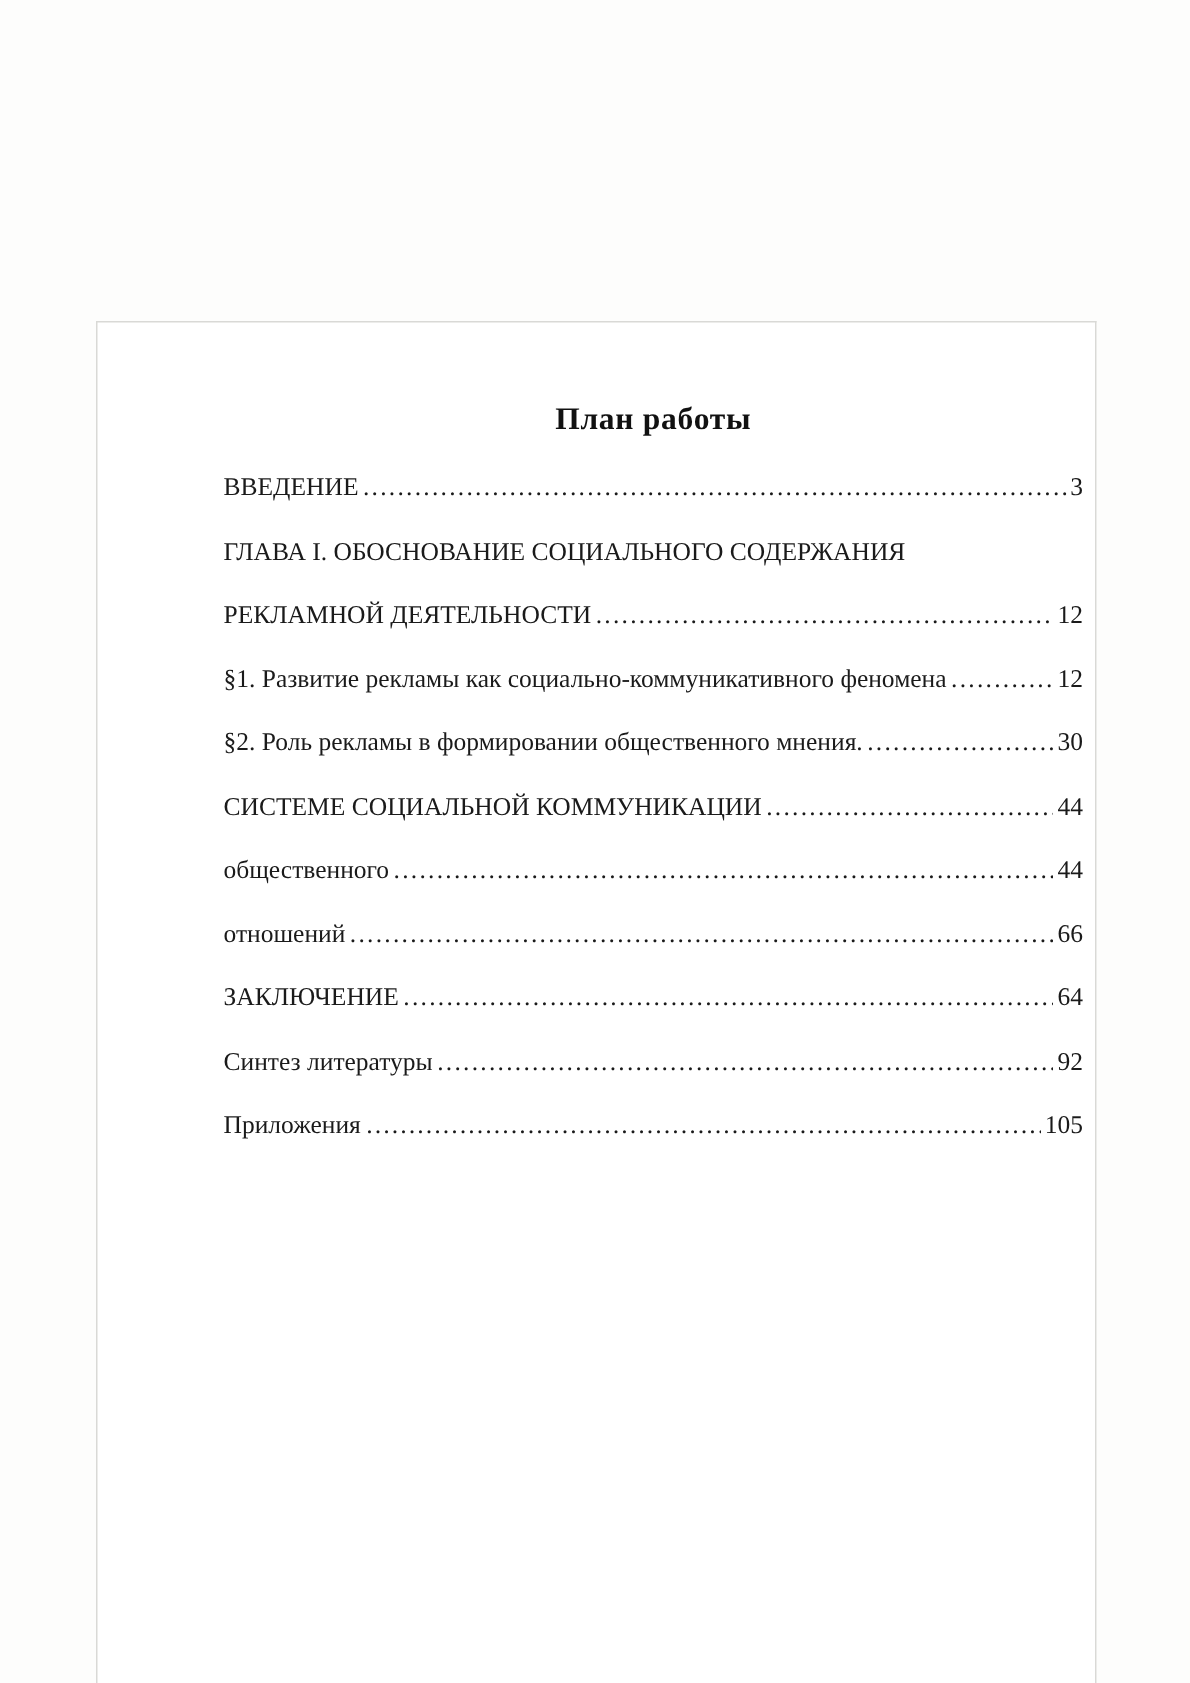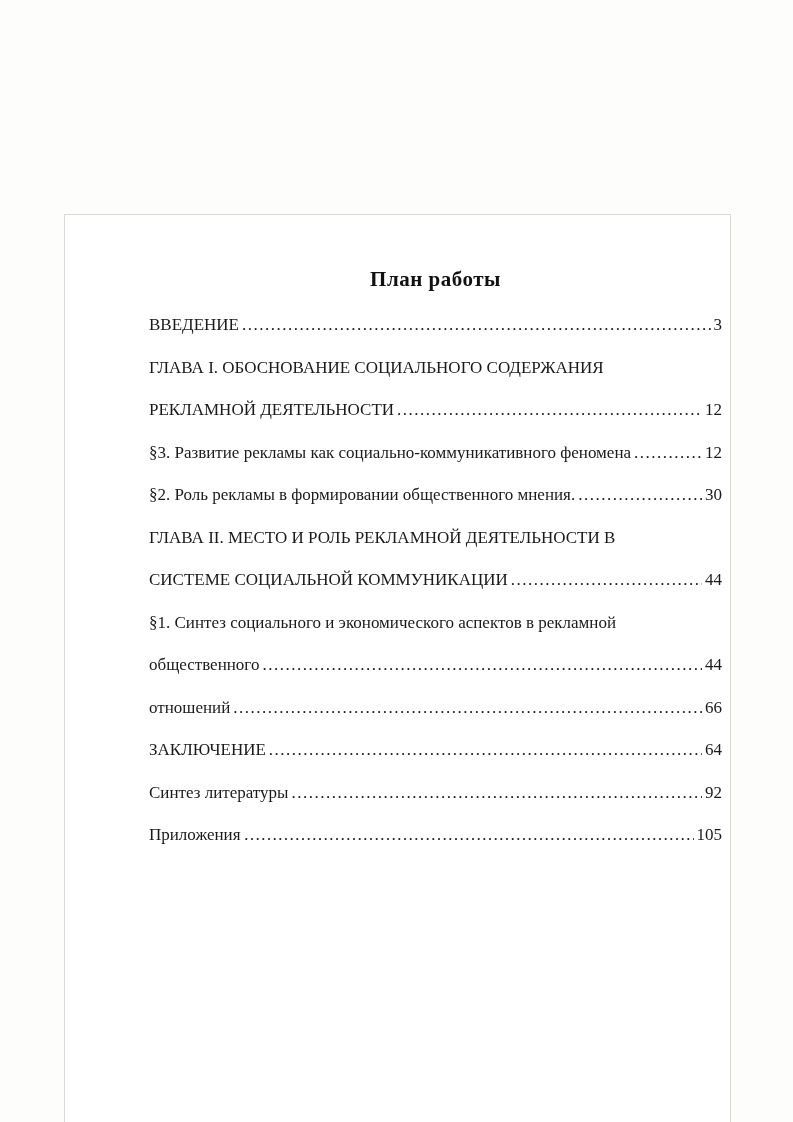--- a/index.html
+++ b/index.html
@@ -94,41 +94,33 @@
           <div class="toc-line">
     <span class="toc-text">ГЛАВА I. ОБОСНОВАНИЕ СОЦИАЛЬНОГО СОДЕРЖАНИЯ</span>
 
   </div>
           <div class="toc-line">
     <span class="toc-text">РЕКЛАМНОЙ ДЕЯТЕЛЬНОСТИ</span>
     <span class="toc-leader">................................................................................................................................................................................................................................................................................................................................................................................................................</span>
     <span class="toc-page">12</span>
   </div>
           <div class="toc-line">
-    <span class="toc-text">§3. Развитие рекламы как социально-коммуникативного феномена</span>
+    <span class="toc-text">§1. Развитие рекламы как социально-коммуникативного феномена</span>
     <span class="toc-leader">................................................................................................................................................................................................................................................................................................................................................................................................................</span>
     <span class="toc-page">12</span>
   </div>
           <div class="toc-line">
     <span class="toc-text">§2. Роль рекламы в формировании общественного мнения. </span>
     <span class="toc-leader">................................................................................................................................................................................................................................................................................................................................................................................................................</span>
     <span class="toc-page">30</span>
   </div>
           <div class="toc-line">
-    <span class="toc-text">ГЛАВА II. МЕСТО И РОЛЬ РЕКЛАМНОЙ ДЕЯТЕЛЬНОСТИ В</span>
-
-  </div>
-          <div class="toc-line">
     <span class="toc-text">СИСТЕМЕ СОЦИАЛЬНОЙ КОММУНИКАЦИИ</span>
     <span class="toc-leader">................................................................................................................................................................................................................................................................................................................................................................................................................</span>
     <span class="toc-page">44</span>
-  </div>
-          <div class="toc-line">
-    <span class="toc-text">§1. Синтез социального и экономического аспектов в рекламной</span>
-
   </div>
           <div class="toc-line">
     <span class="toc-text">общественного</span>
     <span class="toc-leader">................................................................................................................................................................................................................................................................................................................................................................................................................</span>
     <span class="toc-page">44</span>
   </div>
           <div class="toc-line">
     <span class="toc-text">отношений </span>
     <span class="toc-leader">................................................................................................................................................................................................................................................................................................................................................................................................................</span>
     <span class="toc-page">66</span>

